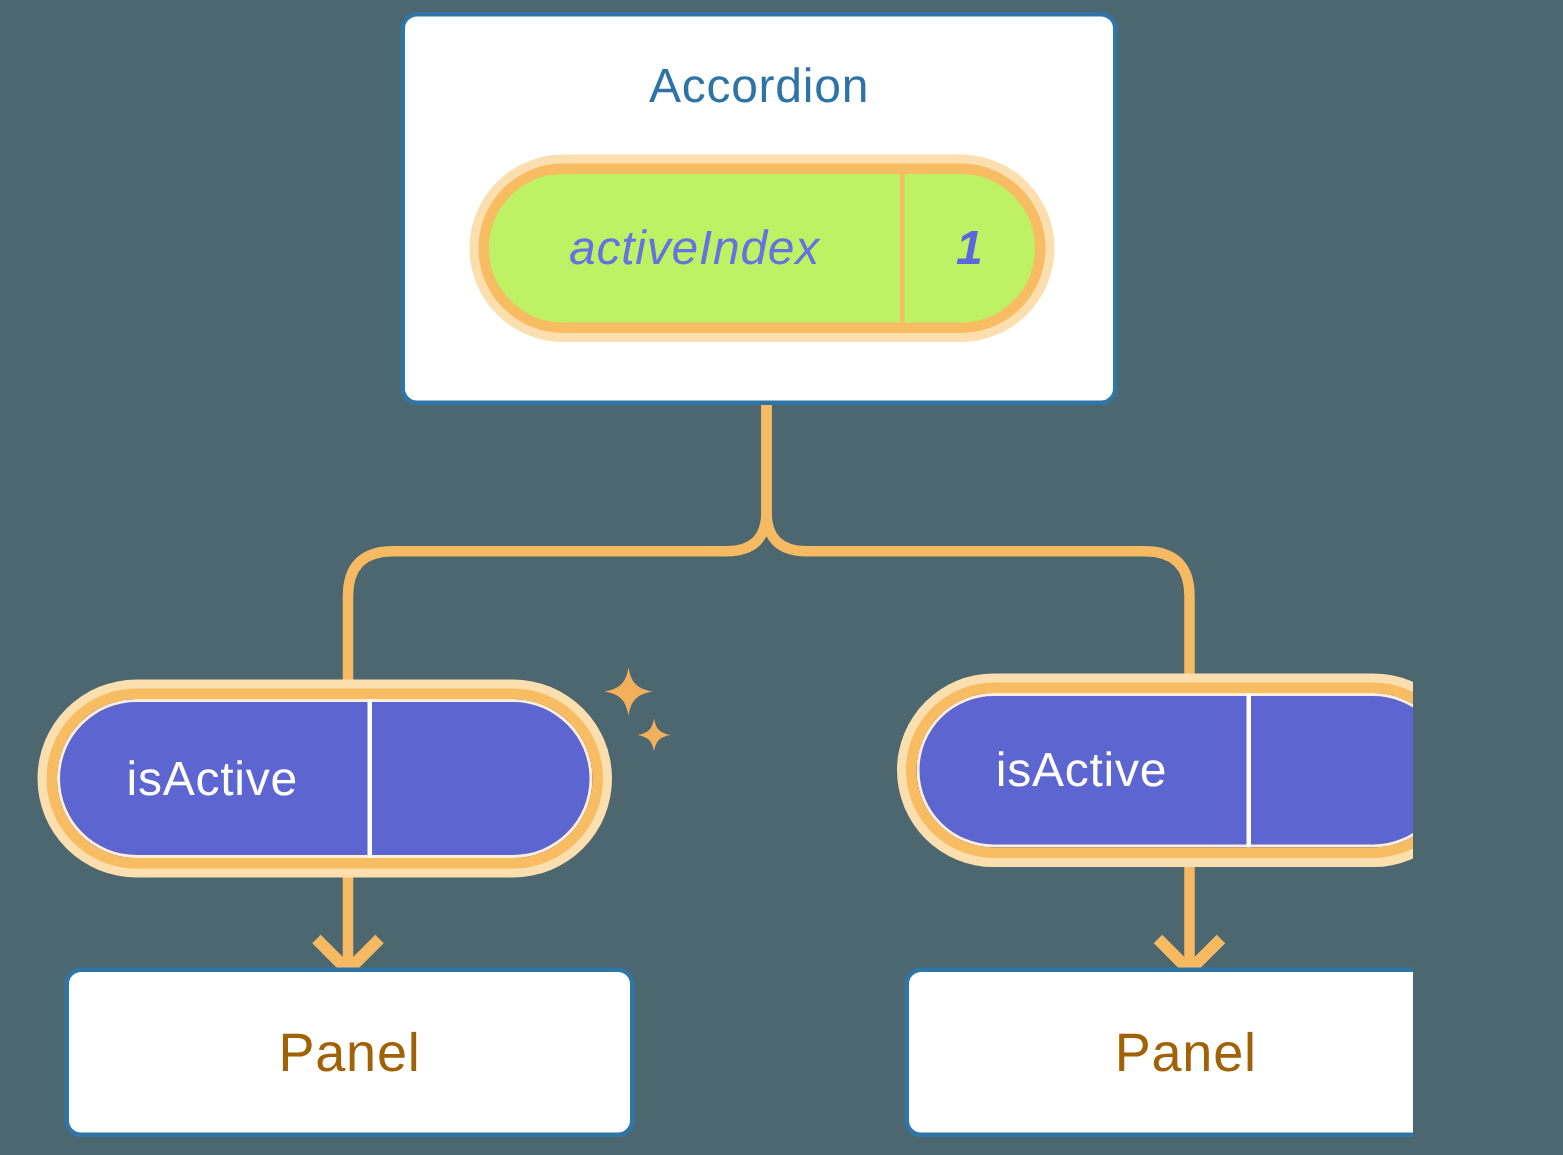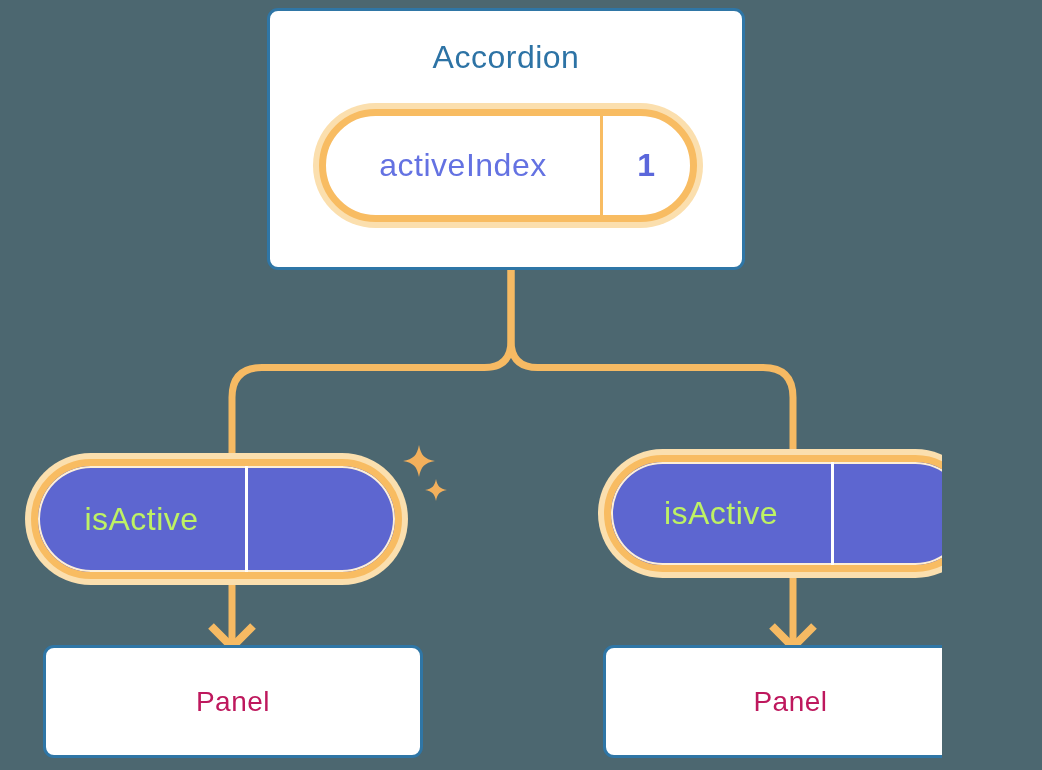--- a/index.html
+++ b/index.html
@@ -40,58 +40,59 @@
     color: #2D73A5;
   }
   .panel-card {
     display: flex;
     align-items: center;
     justify-content: center;
   }
   #panel-left  { left: 43px;  top: 645px; width: 380px; height: 113px; }
   #panel-right { left: 603px; top: 645px; width: 375px; height: 113px; }
   .panel-label {
-    font-size: 28px;
+    font-size: 36px;
     font-weight: 500;
     letter-spacing: 0.5px;
-    color: #be185d;
+    color: #a16207;
   }
   .pill {
     position: absolute;
     box-sizing: border-box;
     border-radius: 999px;
     display: flex;
     align-items: stretch;
     overflow: hidden;
   }
   .state-pill {
     left: 319px; top: 109px; width: 378px; height: 113px;
-    background: #ffffff;
+    background: #bef264;
     border: 7px solid #F8BC62;
     box-shadow: 0 0 0 6px #FBDFAE;
+    font-style: italic;
   }
   .prop-pill {
     background: #5D66D0;
     border: 7px solid #F8BC62;
     box-shadow: 0 0 0 6px #FBDFAE, inset 0 0 0 2px #FDEFD7;
   }
   #pill-left  { left: 31px;  top: 459px; width: 371px; height: 120px; }
   #pill-right { left: 604px; top: 455px; width: 370px; height: 117px; }
   .seg {
     display: flex;
     align-items: center;
     justify-content: center;
     font-size: 32px;
     letter-spacing: 0.5px;
   }
   .seg.value { flex: 1; font-weight: 700; }
   .state-pill .seg.name  { width: 274px; color: #6472E2; }
   .state-pill .seg.value { color: #5B67DB; }
   .state-pill .divider { width: 3px; background: #F8BC62; }
-  .prop-pill .seg { color: #bef264; }
+  .prop-pill .seg { color: #ffffff; }
   #pill-left  .seg.name { width: 207px; }
   #pill-right .seg.name { width: 220px; }
   .prop-pill .divider { width: 3px; background: #FFFFFF; }
 </style>
 </head>
 <body>
 
 <div class="canvas">
 
   <svg class="overlay" viewBox="0 0 1042 770" aria-hidden="true">

